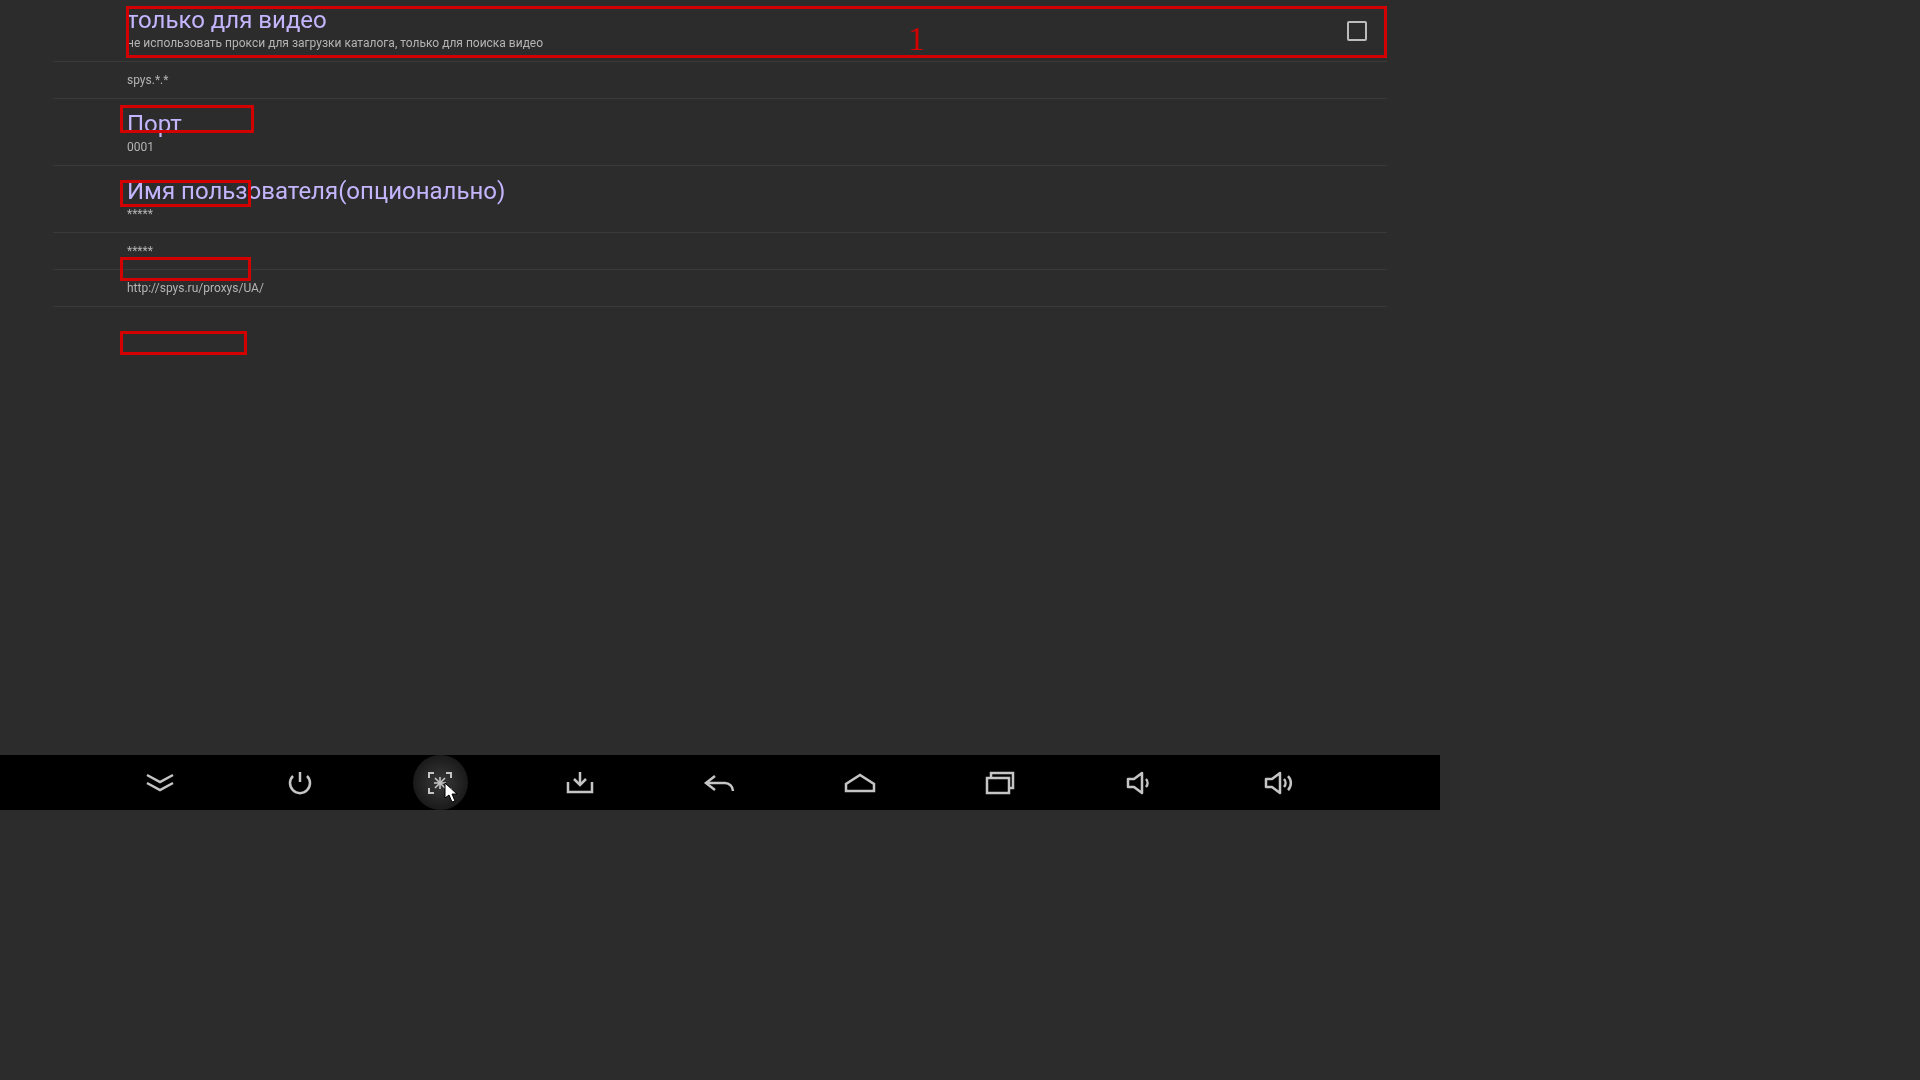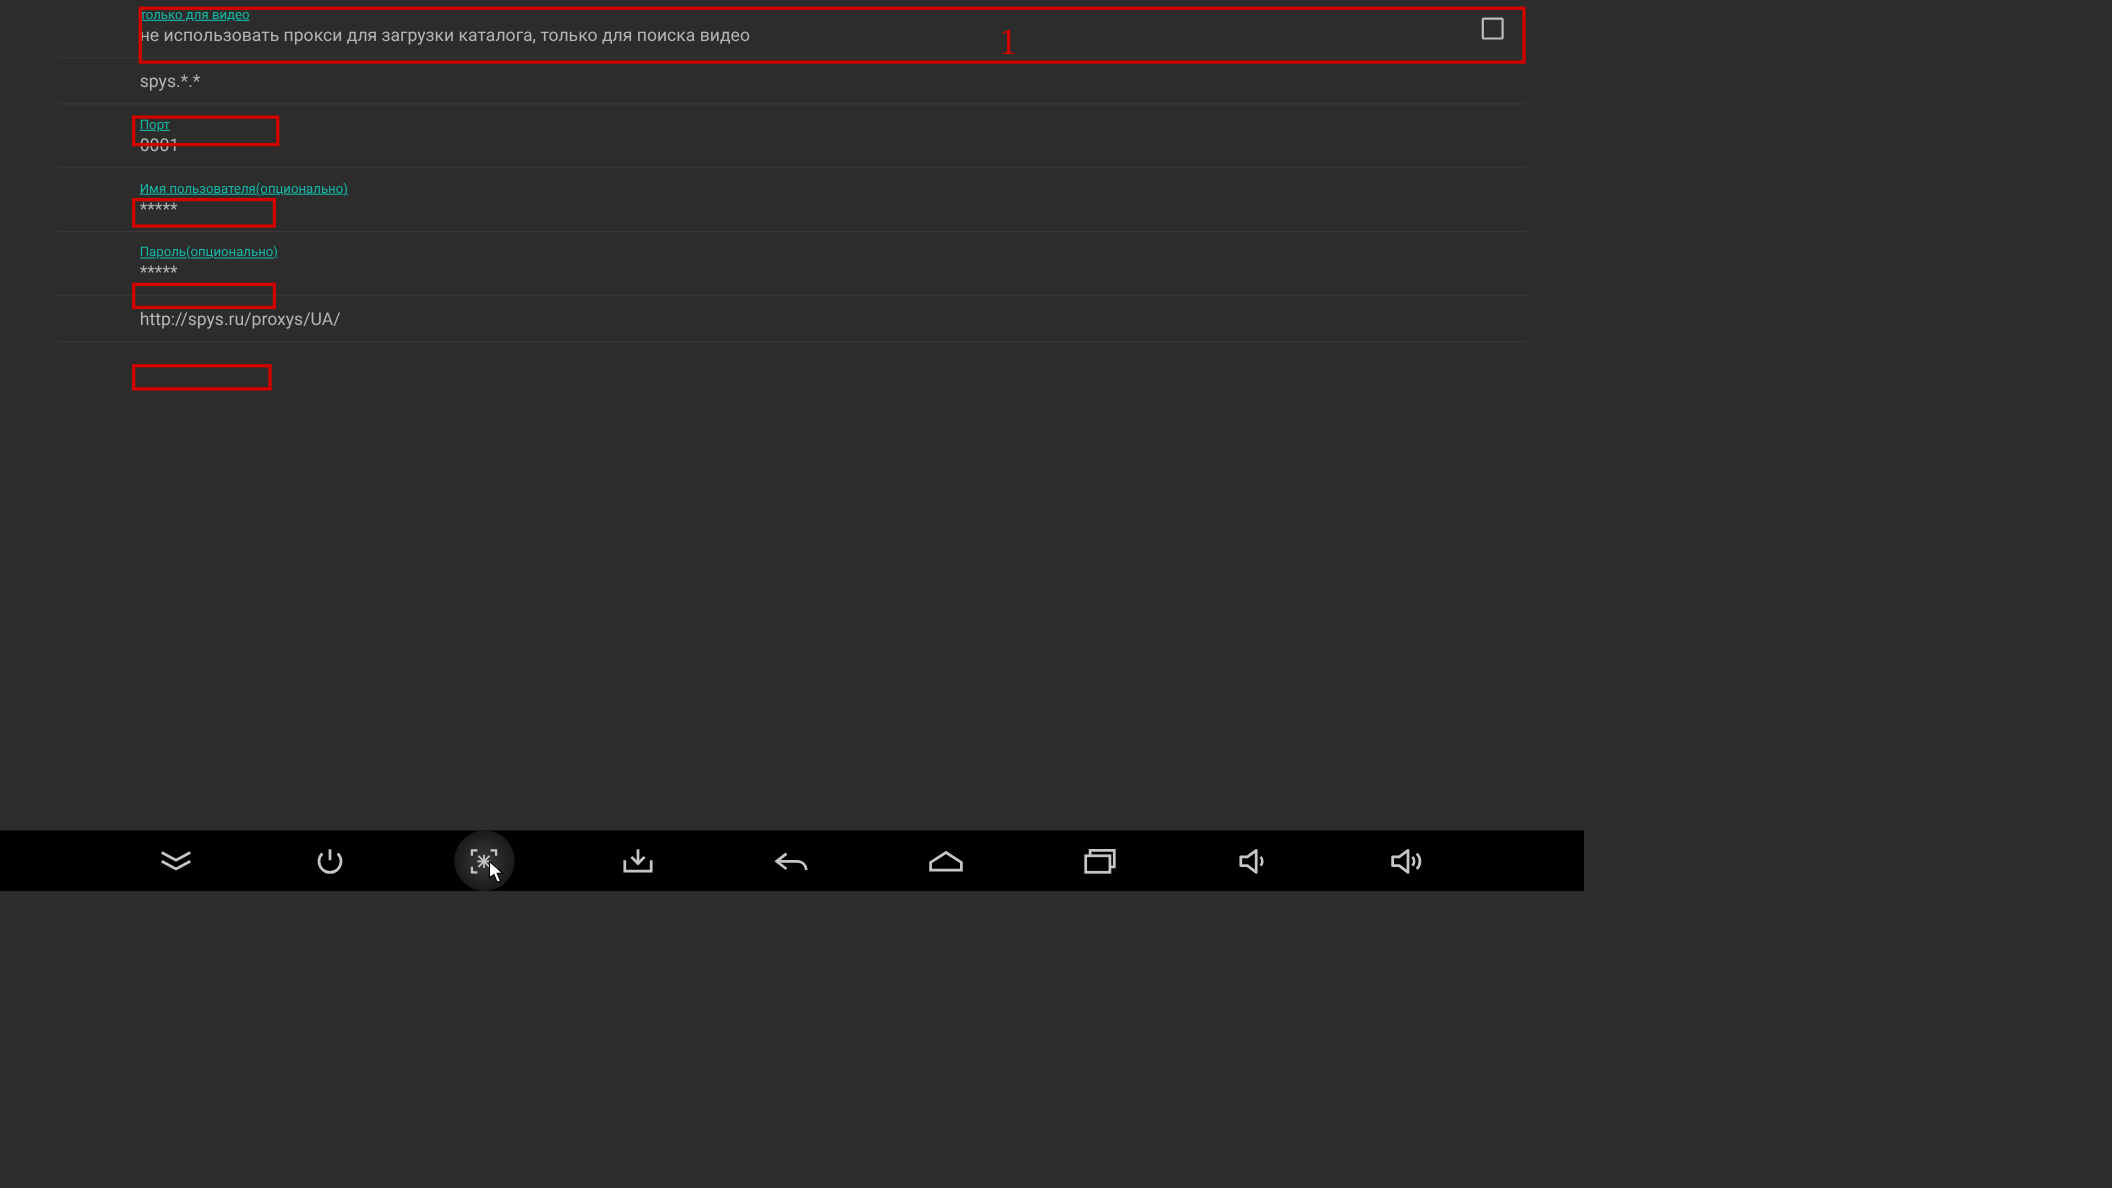--- a/index.html
+++ b/index.html
@@ -14,28 +14,27 @@
   .content {
     position: absolute;
     left: 53px; right: 53px; top: 0;
   }
   .row {
     padding: 11px 74px 11px 74px;
     border-bottom: 1px solid #3a3a3a;
     position: relative;
   }
   .row .title {
-    font-size: 12px;
-    color: #14b8a6;
+    font-size: 24px;
+    color: #c4b5fd;
     font-weight: 400;
     margin-bottom: 2px;
-    text-decoration: underline;
   }
   .row .sub {
-    font-size: 16px;
+    font-size: 12px;
     color: #b4b4b4;
   }
   .checkbox-slot {
     position: absolute;
     right: 20px; top: 50%;
     transform: translateY(-50%);
     width: 20px; height: 20px;
     border: 2px solid #bcbcbc;
     border-radius: 2px;
   }
@@ -102,21 +101,20 @@
     <div class="title">Порт</div>
     <div class="sub">0001</div>
   </div>
 
   <div class="row">
     <div class="title">Имя пользователя(опционально)</div>
     <div class="sub">*****</div>
   </div>
 
   <div class="row">
-    <div class="title">Пароль(опционально)</div>
     <div class="sub">*****</div>
   </div>
 
   <div class="row">
     <div class="sub">http://spys.ru/proxys/UA/</div>
   </div>
 </div>
 
 <div class="hl" style="left:126px; top:6px; width:1261px; height:52px;"></div>
 <div class="hl-label" style="left:908px; top:20px;">1</div>

